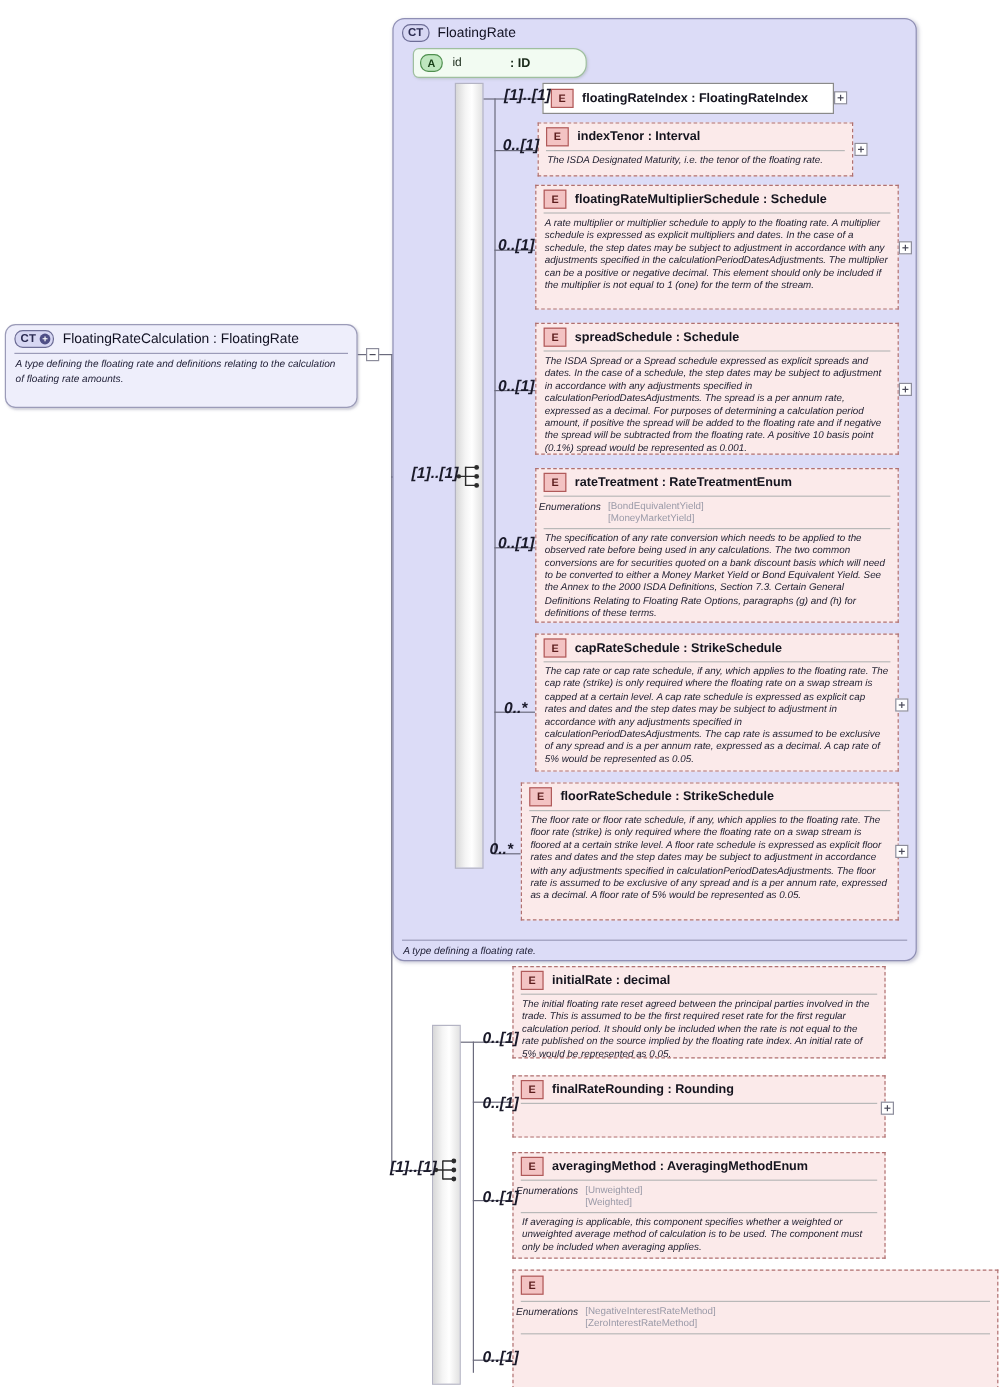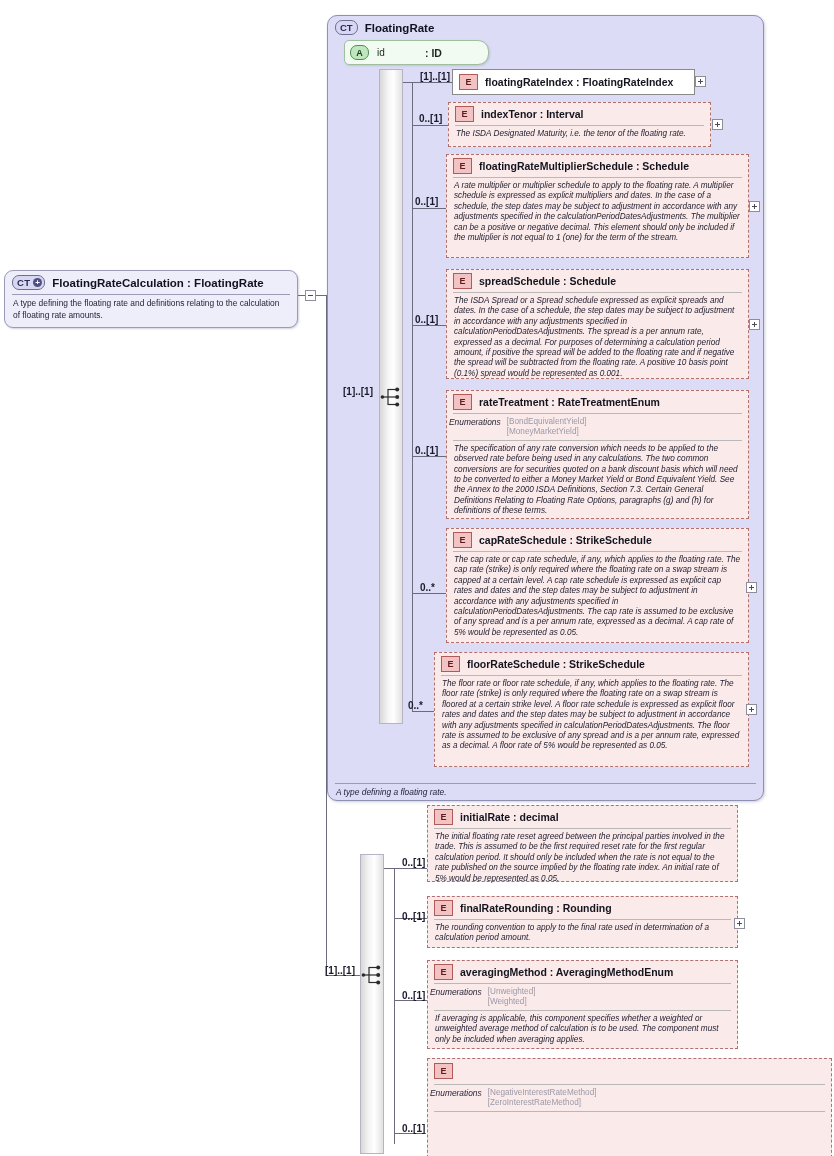--- a/index.html
+++ b/index.html
@@ -60,34 +60,35 @@
     border-radius: 50%;
     background: #4f4f86;
     color: #ffffff;
     font-size: 8px;
     line-height: 9px;
     text-align: center;
     font-weight: bold;
   }
   .ct-title {
     font-size: 11.5px;
-    font-weight: bold;
+    font-weight: normal;
     color: #111122;
     white-space: nowrap;
   }
   .ct-root .ct-sep {
     height: 1px;
     background: #9b9bb8;
     margin: 0 7px;
   }
   .ct-root .ct-doc {
     font-size: 8.4px;
+    font-style: italic;
     color: #23233a;
     line-height: 11.5px;
-    padding: 3px 9px 6px 8px;
+    padding: 3px 9px 18px 8px;
   }
 
   
   .ct-main {
     position: absolute;
     left: 327px;
     top: 3px;
     width: 437px;
     height: 786px;
     border: 1px solid #8f8fb4;
@@ -274,21 +275,22 @@
   .minusbox::before {
     content: "";
     position: absolute;
     left: 2px; right: 2px; top: 4px; height: 1px;
     background: #4a4a5a;
   }
 
   
   .card {
     position: absolute;
-    font-size: 10px;
+    font-size: 13px;
+    font-style: italic;
     font-weight: bold;
     color: #1a1a2a;
     white-space: nowrap;
   }
 
   
   .ln-h { position: absolute; height: 1px; background: #6b6b7d; }
   .ln-v { position: absolute; width: 1px; background: #6b6b7d; }
 
   
@@ -481,21 +483,20 @@
     <div class="el-doc">The initial floating rate reset agreed between the principal parties involved in the trade. This is assumed to be the first required reset rate for the first regular calculation period. It should only be included when the rate is not equal to the rate published on the source implied by the floating rate index. An initial rate of 5% would be represented as 0.05.</div>
   </div>
   <div class="card" style="left:402px; top:845px;">0..[1]</div>
 
   <div class="el" style="left:427px; top:884px; width:311px; height:52px;">
     <div class="el-head">
       <span class="el-badge">E</span>
       <span class="el-title">finalRateRounding : Rounding</span>
     </div>
     <div class="el-sep"></div>
-    <div class="el-doc">The rounding convention to apply to the final rate used in determination of a calculation period amount.</div>
   </div>
   <div class="card" style="left:402px; top:899px;">0..[1]</div>
   <div class="plusbox" style="left:734px; top:906px;"></div>
 
   <div class="el" style="left:427px; top:948px; width:311px; height:89px;">
     <div class="el-head">
       <span class="el-badge">E</span>
       <span class="el-title">averagingMethod : AveragingMethodEnum</span>
     </div>
     <div class="el-sep"></div>

